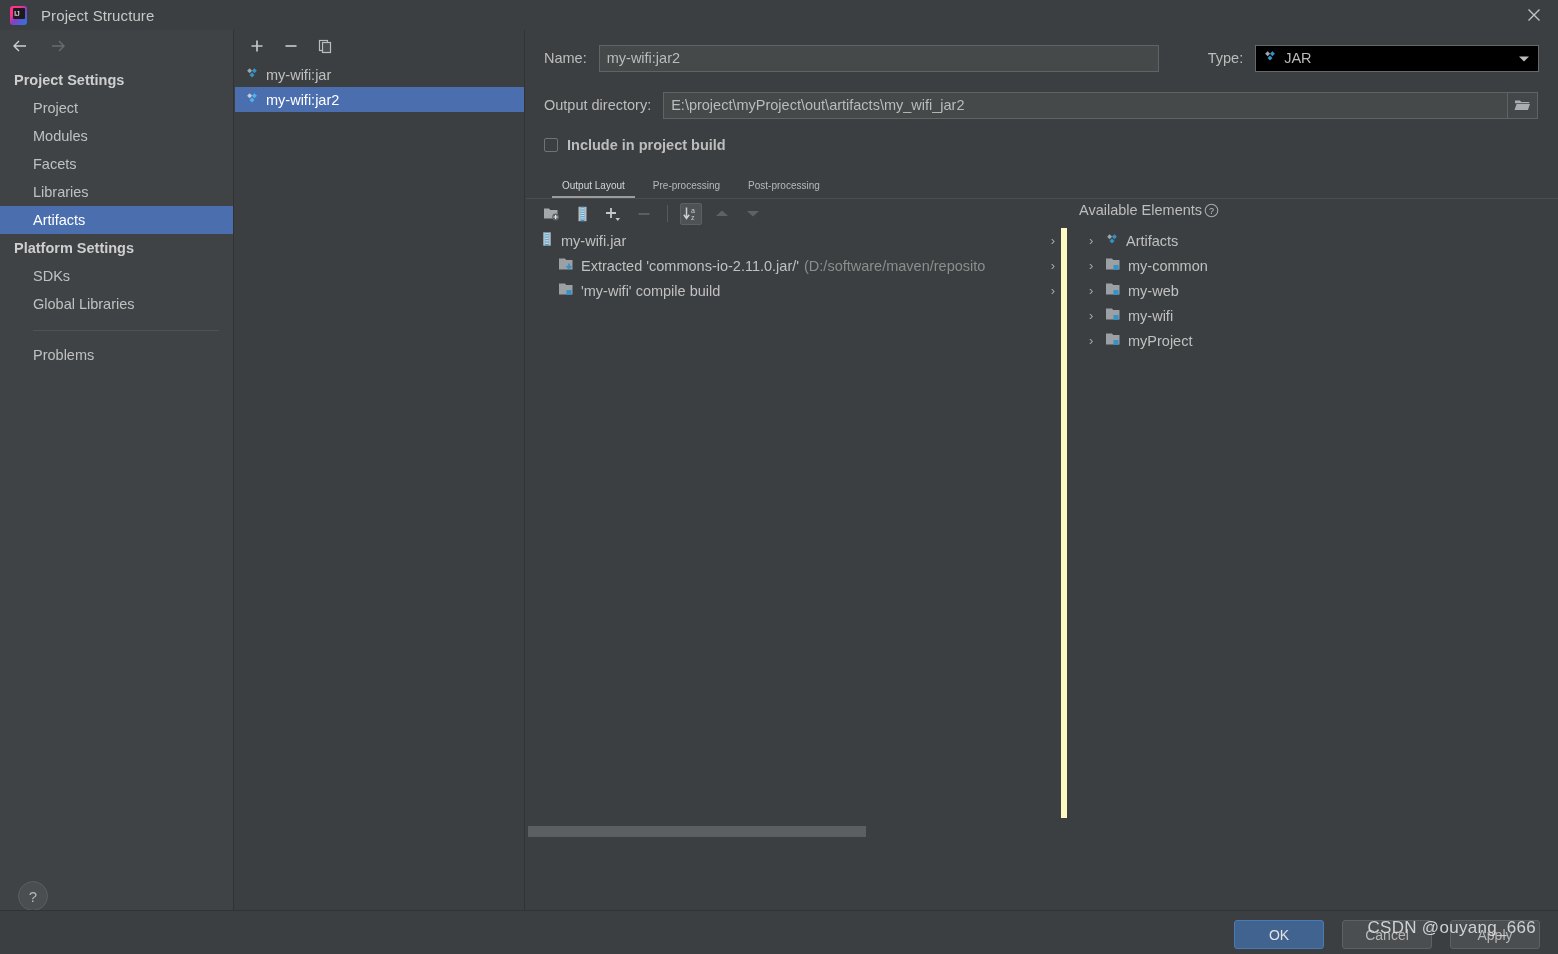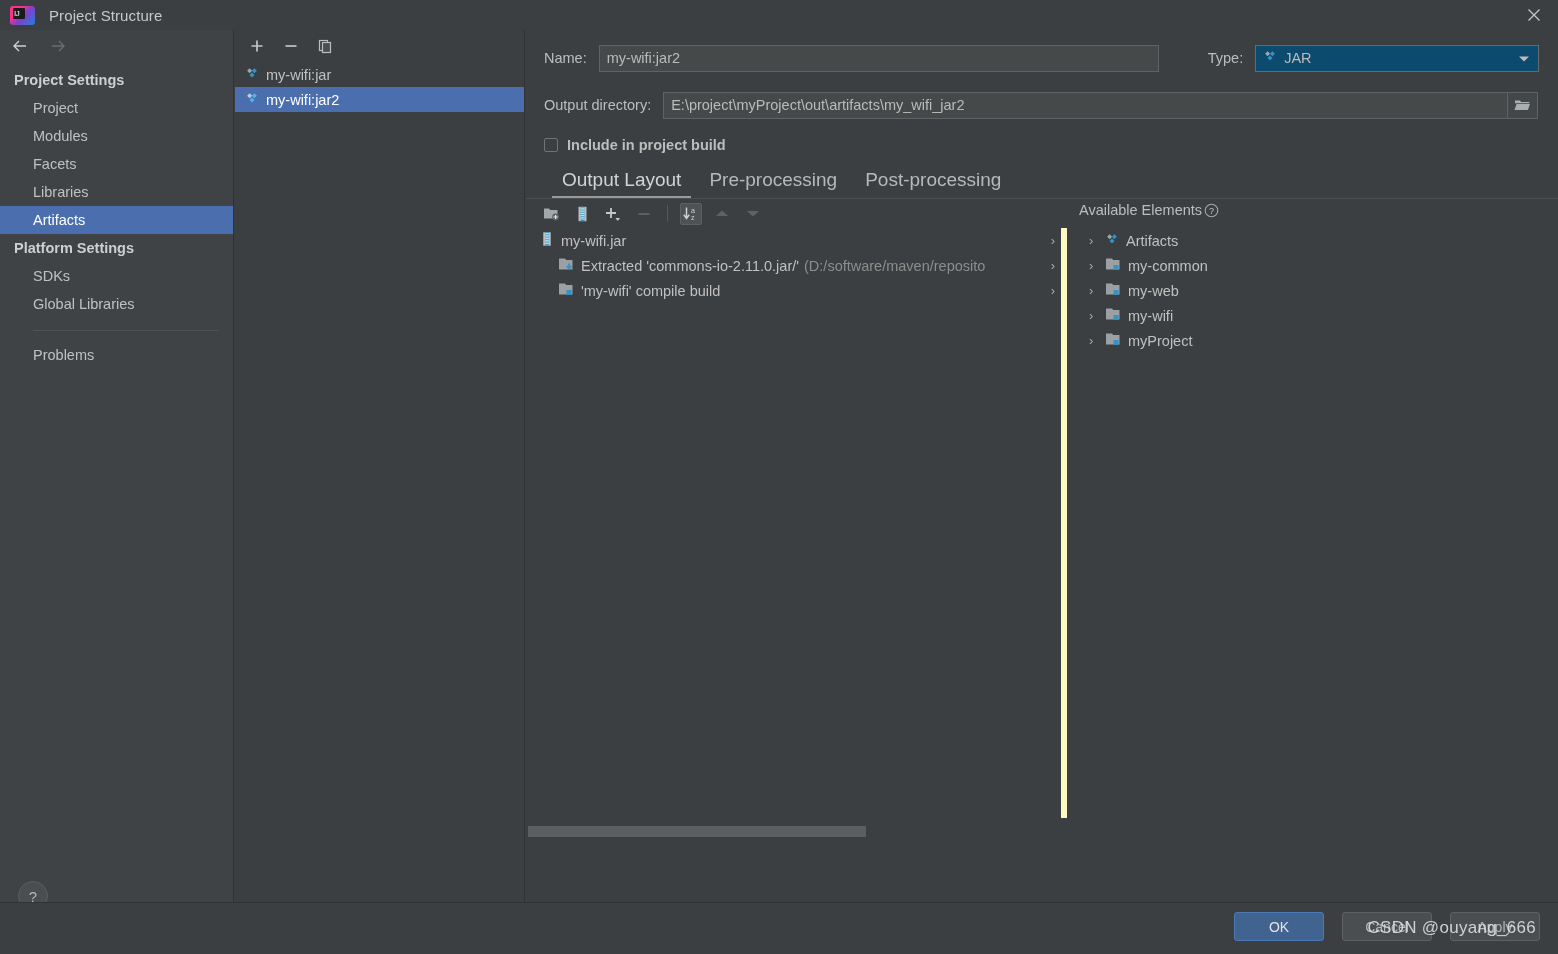--- a/index.html
+++ b/index.html
@@ -25,21 +25,21 @@
   .titlebar {
     position: absolute;
     top: 0; left: 0;
     width: 1558px; height: 30px;
     background: #3c3f41;
     display: flex;
     align-items: center;
     padding-left: 10px;
   }
   .ij-logo {
-    width: 25px; height: 19px;
+    width: 17px; height: 19px;
     border-radius: 3px;
     position: relative;
     overflow: hidden;
     flex: 0 0 auto;
     background: linear-gradient(135deg, #ff318c 0%, #ff318c 28%, #7d42c9 55%, #1f7fe0 100%);
   }
   .ij-logo .ij-inner {
     position: absolute;
     left: 3px; top: 2px;
     width: 12px; height: 11px;
@@ -189,21 +189,21 @@
     font-size: 14.5px;
     font-family: "Liberation Sans", sans-serif;
     height: 27px;
     line-height: 25px;
     padding: 0 7px;
     outline: none;
   }
   .combo {
     position: relative;
     height: 27px;
-    background: #0c4a6e;
+    background: #000000;
     border: 1px solid #646a6b;
     display: flex;
     align-items: center;
     padding: 0 7px;
     cursor: pointer;
   }
   .combo .combo-label {
     font-size: 14.5px;
     color: #bbbbbb;
     margin-left: 7px;
@@ -245,21 +245,21 @@
 
   
   .tabs {
     display: flex;
     align-items: flex-end;
     padding-left: 22px;
     height: 32px;
     gap: 0;
   }
   .tab {
-    font-size: 19px;
+    font-size: 10px;
     color: #b8b8b8;
     padding: 4px 14px 7px 14px;
     cursor: pointer;
     position: relative;
   }
   .tab.active { color: #d3d3d3; }
   .tab.active::after {
     content: "";
     position: absolute;
     left: 4px; right: 4px; bottom: 0;
@@ -378,21 +378,21 @@
     color: #bdbdbd;
     cursor: pointer;
     letter-spacing: 1px;
     line-height: 10px;
     padding-bottom: 6px;
   }
 
   
   .footer {
     position: absolute;
-    left: 0; bottom: 8px;
+    left: 0; bottom: 0;
     width: 1558px; height: 44px;
     background: #3c3f41;
     border-top: 1px solid #323232;
   }
   .footer-buttons {
     position: absolute;
     right: 18px; top: 9px;
     display: flex;
     gap: 18px;
   }

